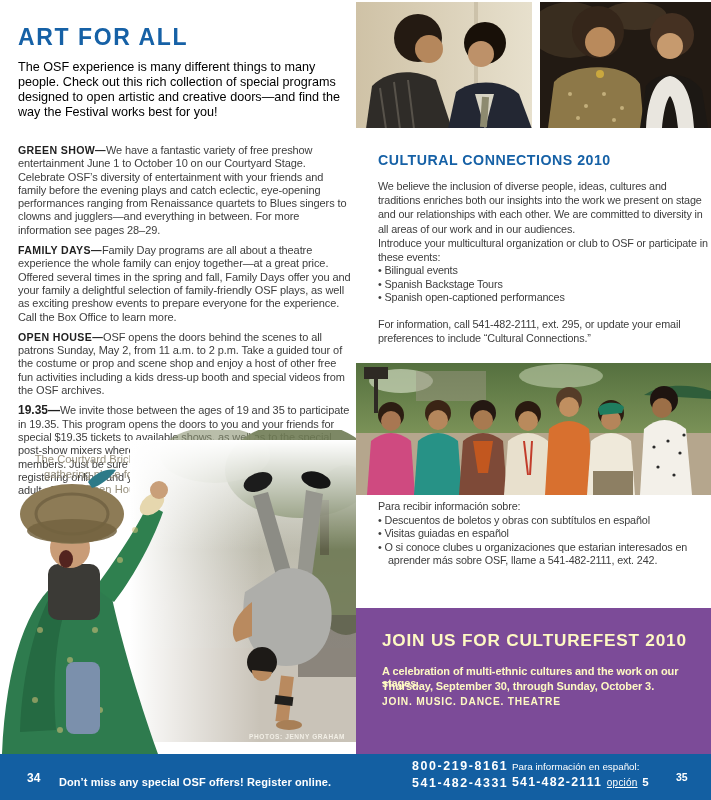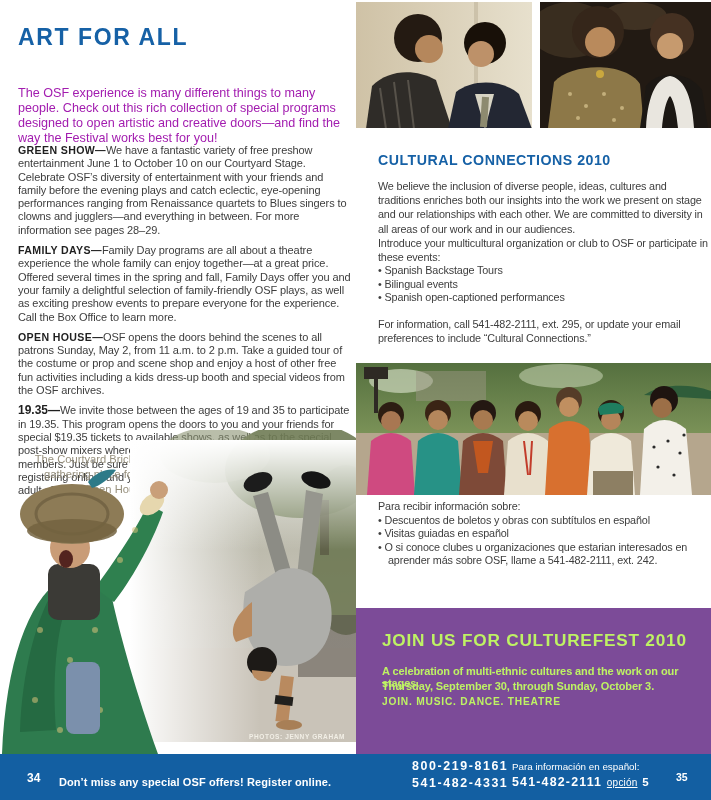--- a/index.html
+++ b/index.html
@@ -1,21 +1,21 @@
 <!DOCTYPE html>
 <html><head>
 <meta charset="utf-8">
 <style>
   html,body{margin:0;padding:0;background:#ffffff;}
   .page{position:relative;width:711px;height:800px;background:#fff;overflow:hidden;
         font-family:"Liberation Sans","DejaVu Sans",sans-serif;color:#3d3d3d;}
   
   .art-title{position:absolute;left:18px;top:24px;font-size:23px;font-weight:bold;
              color:#1661a6;letter-spacing:1.6px;}
-  .intro{position:absolute;left:18px;top:60px;width:330px;font-size:12.6px;line-height:15px;color:#a21caf;margin-top:26px;}
+  .intro{position:absolute;left:18px;top:60px;width:330px;font-size:12.6px;line-height:15px;color:#000000;}
   .sections{position:absolute;left:18px;top:144px;width:333px;font-size:11px;line-height:13.3px;letter-spacing:-0.1px;}
   .section{margin:0 0 7px 0;}
   .lead{font-weight:bold;color:#1f1f1f;font-size:10.6px;letter-spacing:0.35px;}
   .lead-num{font-weight:bold;color:#1f1f1f;font-size:12px;letter-spacing:0;}
   .caption{position:absolute;left:30px;top:452px;width:285px;text-align:center;
            font-size:11.2px;line-height:14.8px;color:#97907d;}
   .collage{position:absolute;left:0;top:430px;width:356px;height:324px;}
   .collage svg{position:absolute;left:0;top:0;}
   .photo-credit{position:absolute;right:11px;top:303px;font-size:6.5px;font-weight:bold;
                 color:#f2efe6;letter-spacing:0.6px;}
@@ -30,21 +30,21 @@
   .cc p{margin:0;font-size:10.8px;line-height:14.2px;letter-spacing:-0.15px;}
   .cc ul,.es ul{margin:0;padding:0;list-style:none;}
   .cc li,.es li{font-size:10.8px;line-height:13.6px;letter-spacing:-0.15px;
                 padding-left:10px;text-indent:-10px;}
   .cc li::before,.es li::before{content:"• ";}
   .cc .info{margin-top:12px;}
   
   .es{position:absolute;left:378px;top:499px;width:330px;}
   .es .es-intro{font-size:10.8px;line-height:14.5px;letter-spacing:-0.15px;}
   
-  .purple{position:absolute;left:356px;top:608px;width:355px;height:146px;background:#7c4b98;color:#bef264;}
+  .purple{position:absolute;left:356px;top:608px;width:355px;height:146px;background:#7c4b98;color:#fef9c3;}
   .purple h2{margin:0;position:absolute;left:26px;top:22px;font-size:17.2px;letter-spacing:0.8px;}
   .purple .p-line1{position:absolute;left:26px;top:57px;width:320px;font-size:11px;font-weight:bold;letter-spacing:-0.1px;}
   .purple .p-line2{position:absolute;left:26px;top:72px;font-size:11px;font-weight:bold;letter-spacing:-0.1px;}
   .purple .p-line3{position:absolute;left:26px;top:88px;font-size:10.2px;font-weight:bold;letter-spacing:0.8px;}
   
   .footer{position:absolute;left:0;top:754px;width:711px;height:46px;background:#135fa2;color:#fff;}
   .f-page-l{position:absolute;left:27px;top:17px;font-size:12px;font-weight:bold;}
   .f-page-r{position:absolute;left:676px;top:17px;font-size:10.5px;font-weight:bold;}
   .f-site{position:absolute;left:55px;top:6px;width:280px;text-align:center;
           font-size:12.4px;font-weight:bold;letter-spacing:1.3px;}
@@ -188,22 +188,22 @@
       <circle cx="130" cy="44" r="13" fill="#c69a6e"></circle>
       <path d="M106 126 C108 90 118 76 130 74 C142 76 152 90 154 126 L138 126 C136 104 132 96 130 94 C128 96 124 104 122 126 Z" fill="#e9e6df"></path>
     </svg>
   </div>
 
   <div class="cc">
     <h2>CULTURAL CONNECTIONS 2010</h2>
     <p>We believe the inclusion of diverse people, ideas, cultures and traditions enriches both our insights into the work we present on stage and our relationships with each other. We are committed to diversity in all areas of our work and in our audiences.</p>
     <p>Introduce your multicultural organization or club to OSF or participate in these events:</p>
     <ul>
+      <li>Bilingual events</li>
       <li>Spanish Backstage Tours</li>
-      <li>Bilingual events</li>
       <li>Spanish open-captioned performances</li>
     </ul>
     <p class="info">For information, call 541-482-2111, ext. 295, or update your email preferences to include “Cultural Connections.”</p>
   </div>
 
   <div class="photo photo-group">
     <svg width="355" height="132" viewBox="0 0 355 132">
       <defs>
           <linearGradient id="p3g" x1="0" y1="0" x2="0" y2="1">
         <stop offset="0" stop-color="#55703f"></stop>

